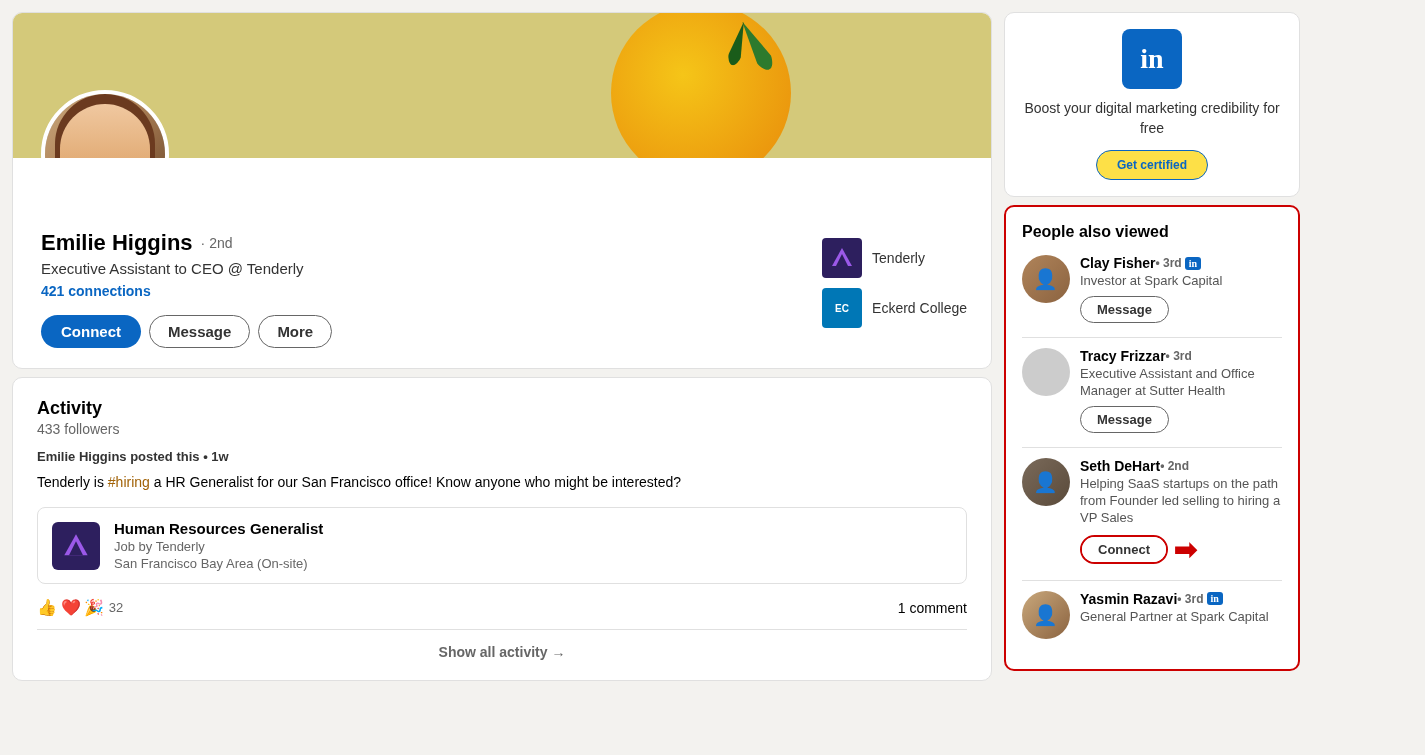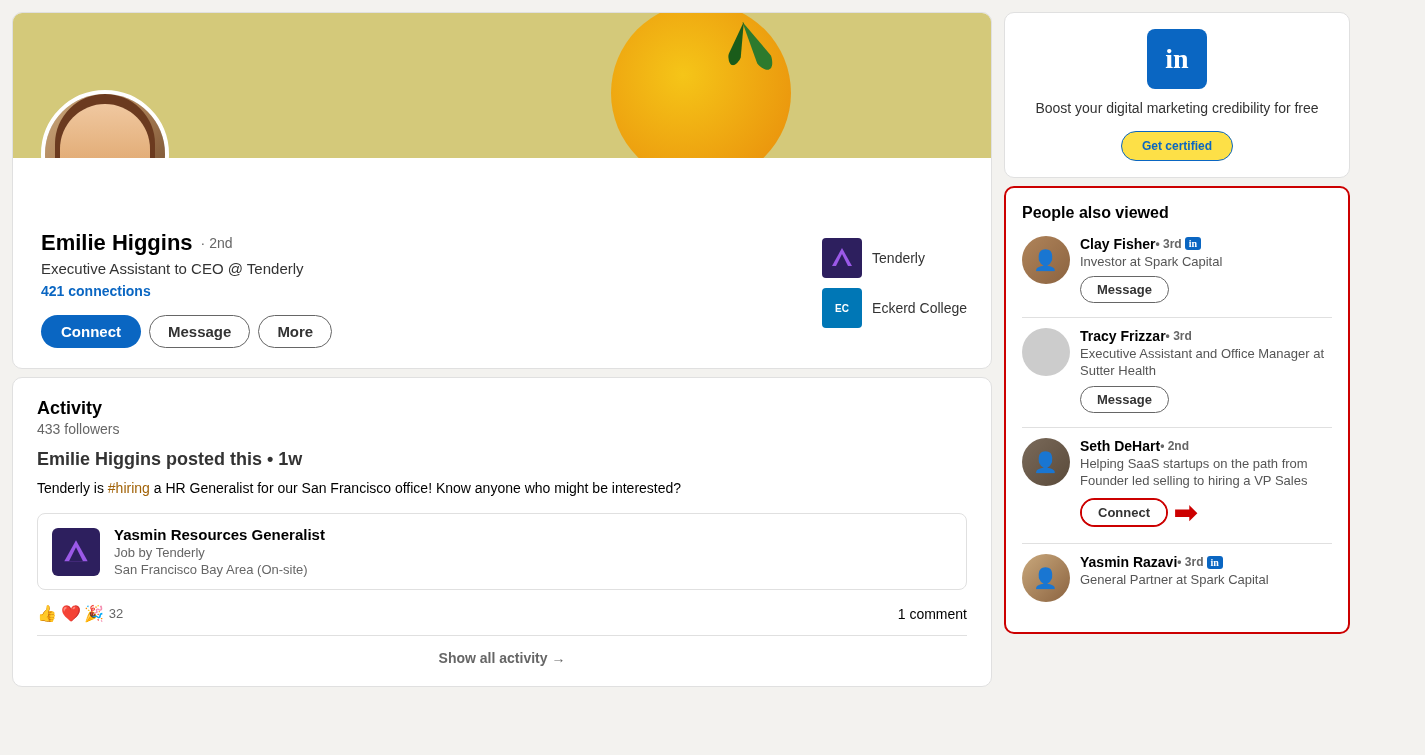--- a/index.html
+++ b/index.html
@@ -35,36 +35,36 @@
     .company-item { display: flex; align-items: center; gap: 10px; }
     .company-logo { width: 40px; height: 40px; border-radius: 4px; display: flex; align-items: center; justify-content: center; overflow: hidden; }
     .company-logo-tenderly { background: #2d1f5e; }
     .company-logo-eckerd { background: #0077b6; }
     .company-name { font-size: 14px; font-weight: 400; color: #333; }
 
     
     .activity-card { background: #fff; border-radius: 10px; border: 1px solid #e0e0e0; padding: 20px 24px; }
     .activity-title { font-size: 18px; font-weight: 700; margin-bottom: 2px; }
     .activity-followers { font-size: 14px; color: #666; margin-bottom: 12px; }
-    .activity-post-meta { font-size: 18px; color: #666; margin-bottom: 8px; }
+    .activity-post-meta { font-size: 13px; color: #666; margin-bottom: 8px; }
     .activity-post-meta span { font-weight: 600; color: #333; }
     .activity-post-text { font-size: 14px; line-height: 1.5; margin-bottom: 14px; }
     .hashtag { color: #a16207; }
     .job-card { display: flex; align-items: center; gap: 14px; padding: 12px 14px; border: 1px solid #e0e0e0; border-radius: 8px; margin-bottom: 14px; }
     .job-logo { width: 48px; height: 48px; background: #2d1f5e; border-radius: 6px; display: flex; align-items: center; justify-content: center; }
     .job-title { font-size: 15px; font-weight: 700; margin-bottom: 2px; }
     .job-company { font-size: 13px; color: #666; margin-bottom: 2px; }
     .job-location { font-size: 13px; color: #666; }
     .activity-footer { display: flex; align-items: center; justify-content: space-between; margin-top: 8px; }
     .reactions { display: flex; align-items: center; gap: 6px; font-size: 13px; color: #666; }
     .reaction-emoji { font-size: 16px; margin-right: -2px; }
     .show-activity { text-align: center; padding-top: 14px; border-top: 1px solid #e0e0e0; margin-top: 12px; color: #666; cursor: pointer; font-size: 14px; font-weight: 600; }
 
     
-    .right-col { width: 346px; display: flex; flex-direction: column; gap: 8px; }
+    .right-col { width: 296px; display: flex; flex-direction: column; gap: 8px; }
 
     
     .ad-card { background: #fff; border-radius: 10px; border: 1px solid #e0e0e0; padding: 16px; text-align: center; }
     .linkedin-cert-logo { width: 60px; height: 60px; background: #0a66c2; border-radius: 8px; display: flex; align-items: center; justify-content: center; margin: 0 auto 10px; font-size: 28px; font-weight: 900; color: #fff; font-family: Georgia, serif; }
     .ad-text { font-size: 14px; color: #333; margin-bottom: 12px; line-height: 1.4; }
     .btn-certified { border: 1.5px solid #0a66c2; color: #0a66c2; background: #fde047; border-radius: 20px; padding: 7px 20px; font-size: 12px; font-weight: 600; cursor: pointer; }
 
     
     .pav-card { background: #fff; border-radius: 10px; border: 2px solid #c00; padding: 16px; }
     .pav-title { font-size: 16px; font-weight: 700; margin-bottom: 14px; }
@@ -147,21 +147,21 @@
       <span>Tenderly is </span><span class="hashtag">#hiring</span><span> a HR Generalist for our San Francisco office! Know anyone who might be interested?</span>
     </div>
     <div class="job-card">
       <div class="job-logo">
         <svg width="28" height="28" viewBox="0 0 24 24">
           <polygon points="12,2 22,20 2,20" fill="#9b59e8"></polygon>
           <polygon points="12,8 18,20 6,20" fill="#2d1f5e"></polygon>
         </svg>
       </div>
       <div>
-        <div class="job-title">Yasmin Resources Generalist</div>
+        <div class="job-title">Human Resources Generalist</div>
         <div class="job-company">Job by Tenderly</div>
         <div class="job-location">San Francisco Bay Area (On-site)</div>
       </div>
     </div>
     <div class="activity-footer">
       <div class="reactions">
         <span class="reaction-emoji">👍</span>
         <span class="reaction-emoji">❤️</span>
         <span class="reaction-emoji">🎉</span>
         <span>32</span>

